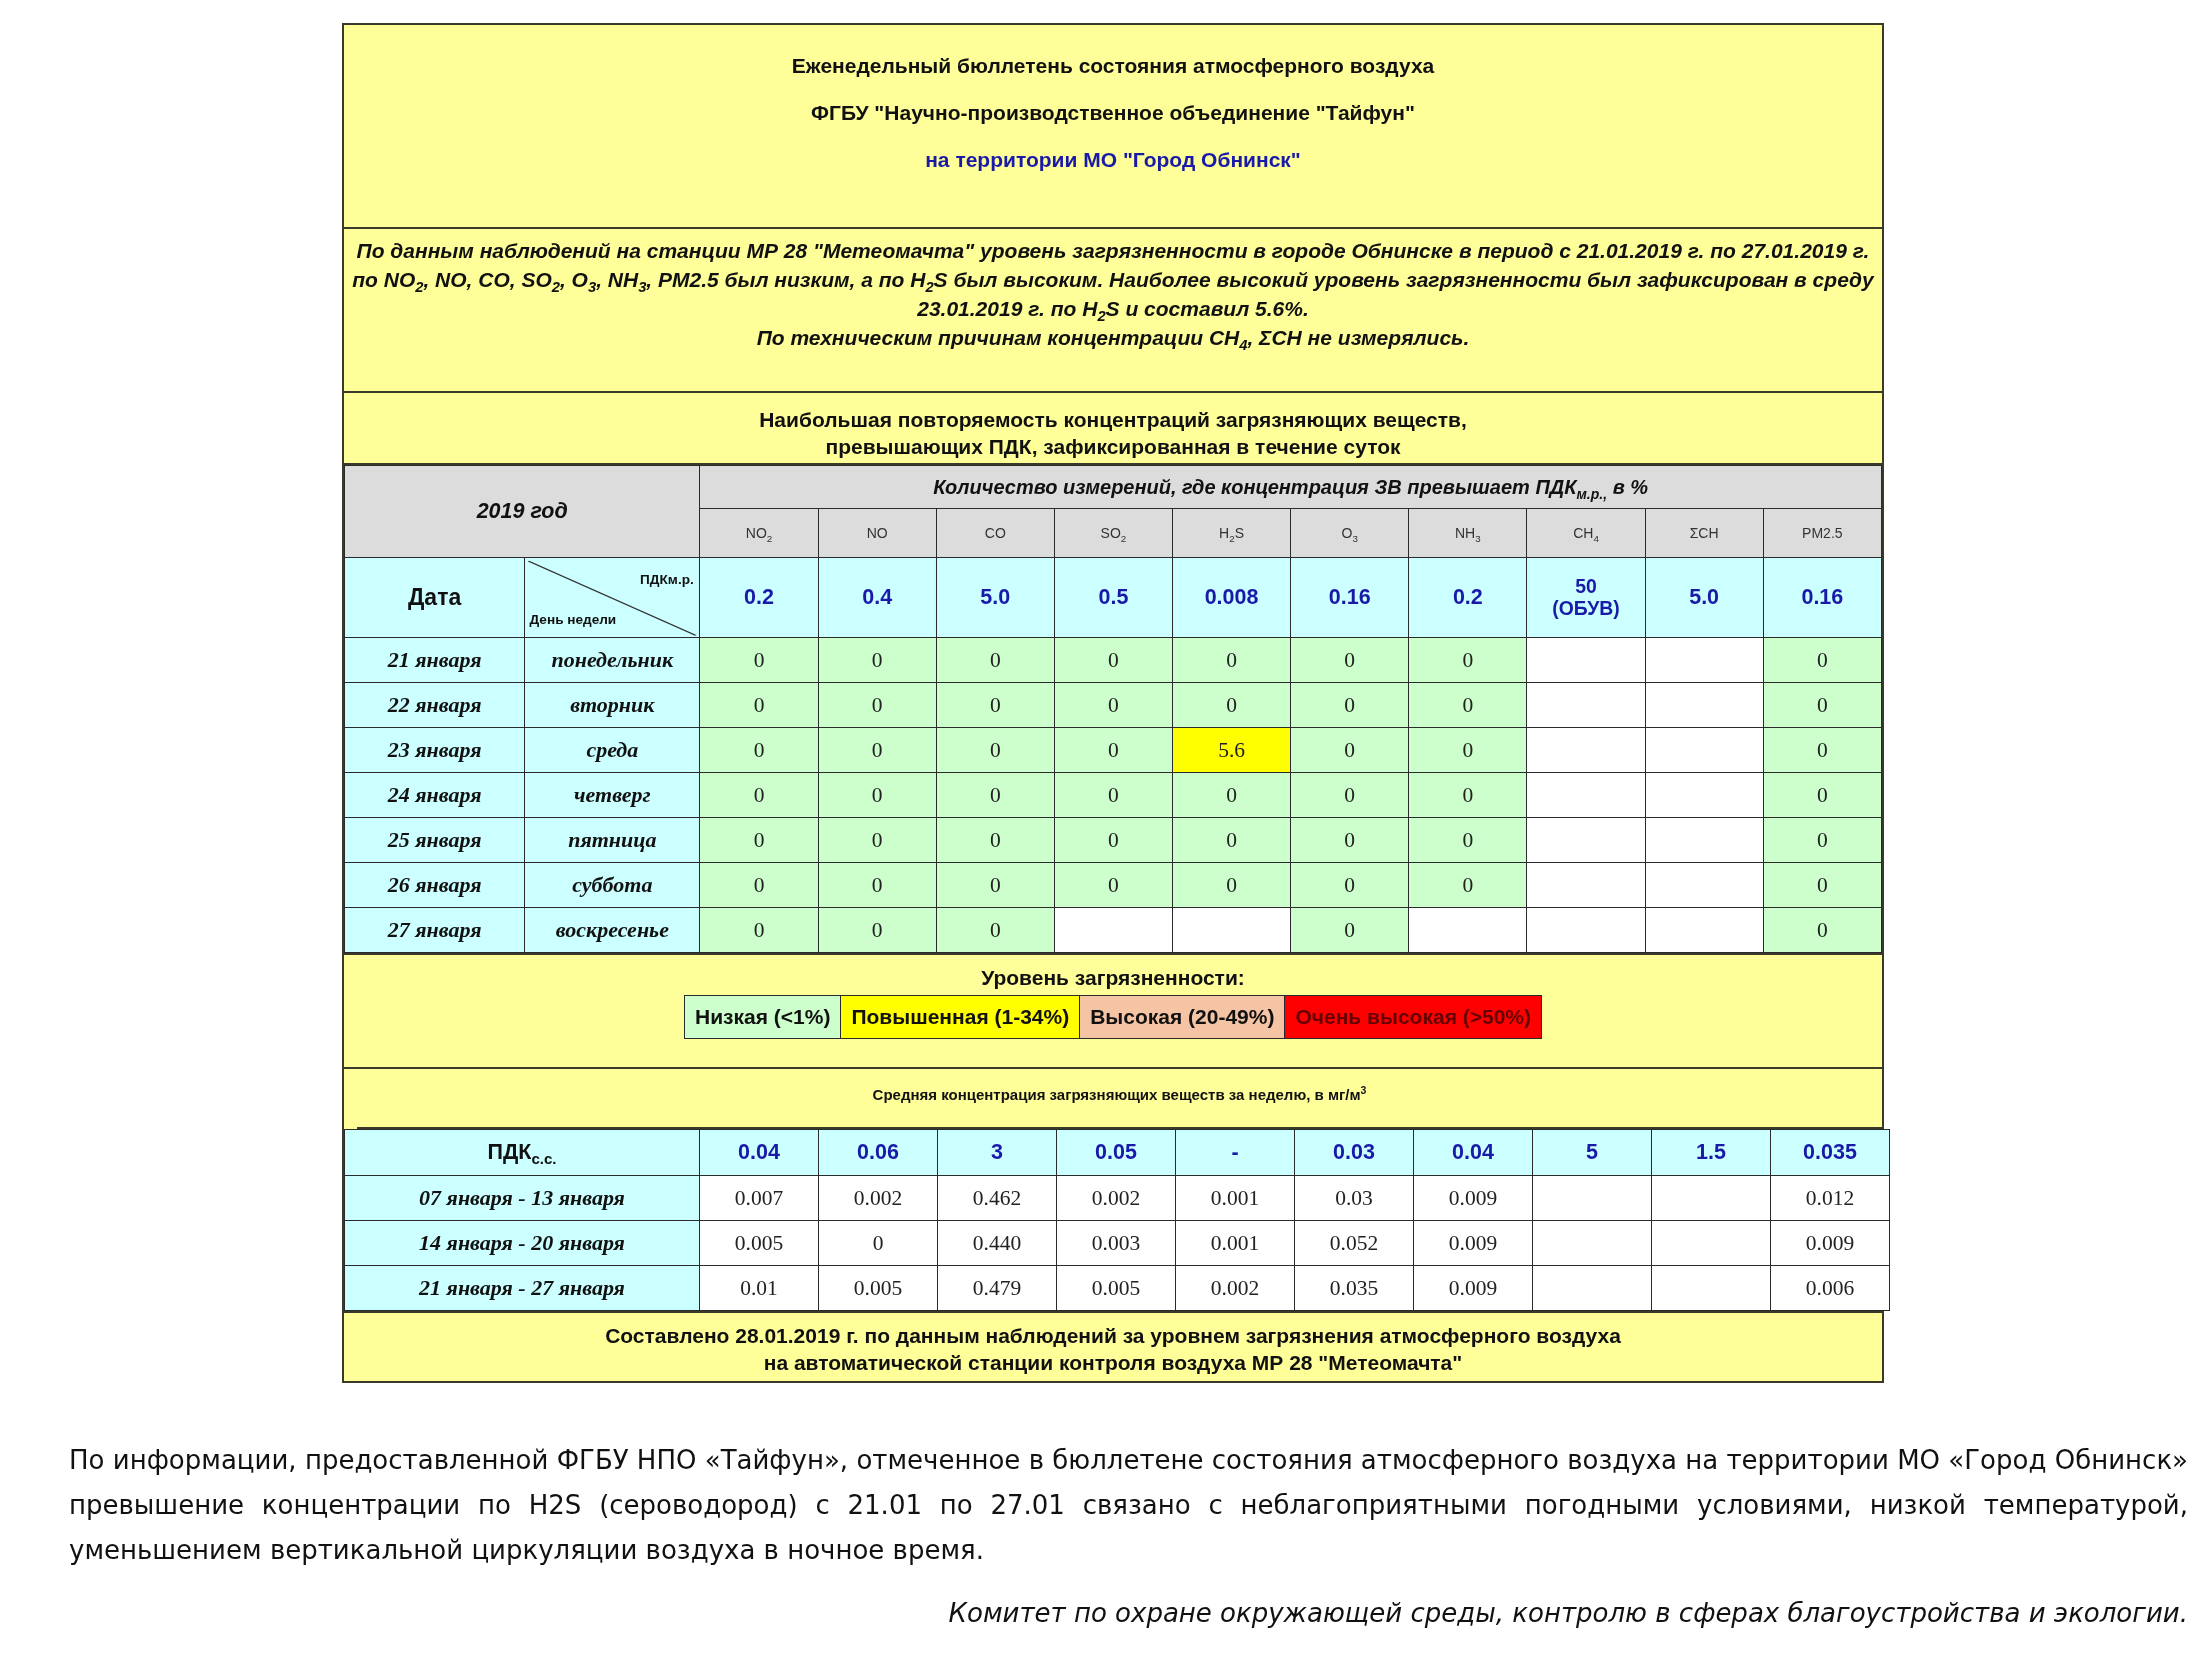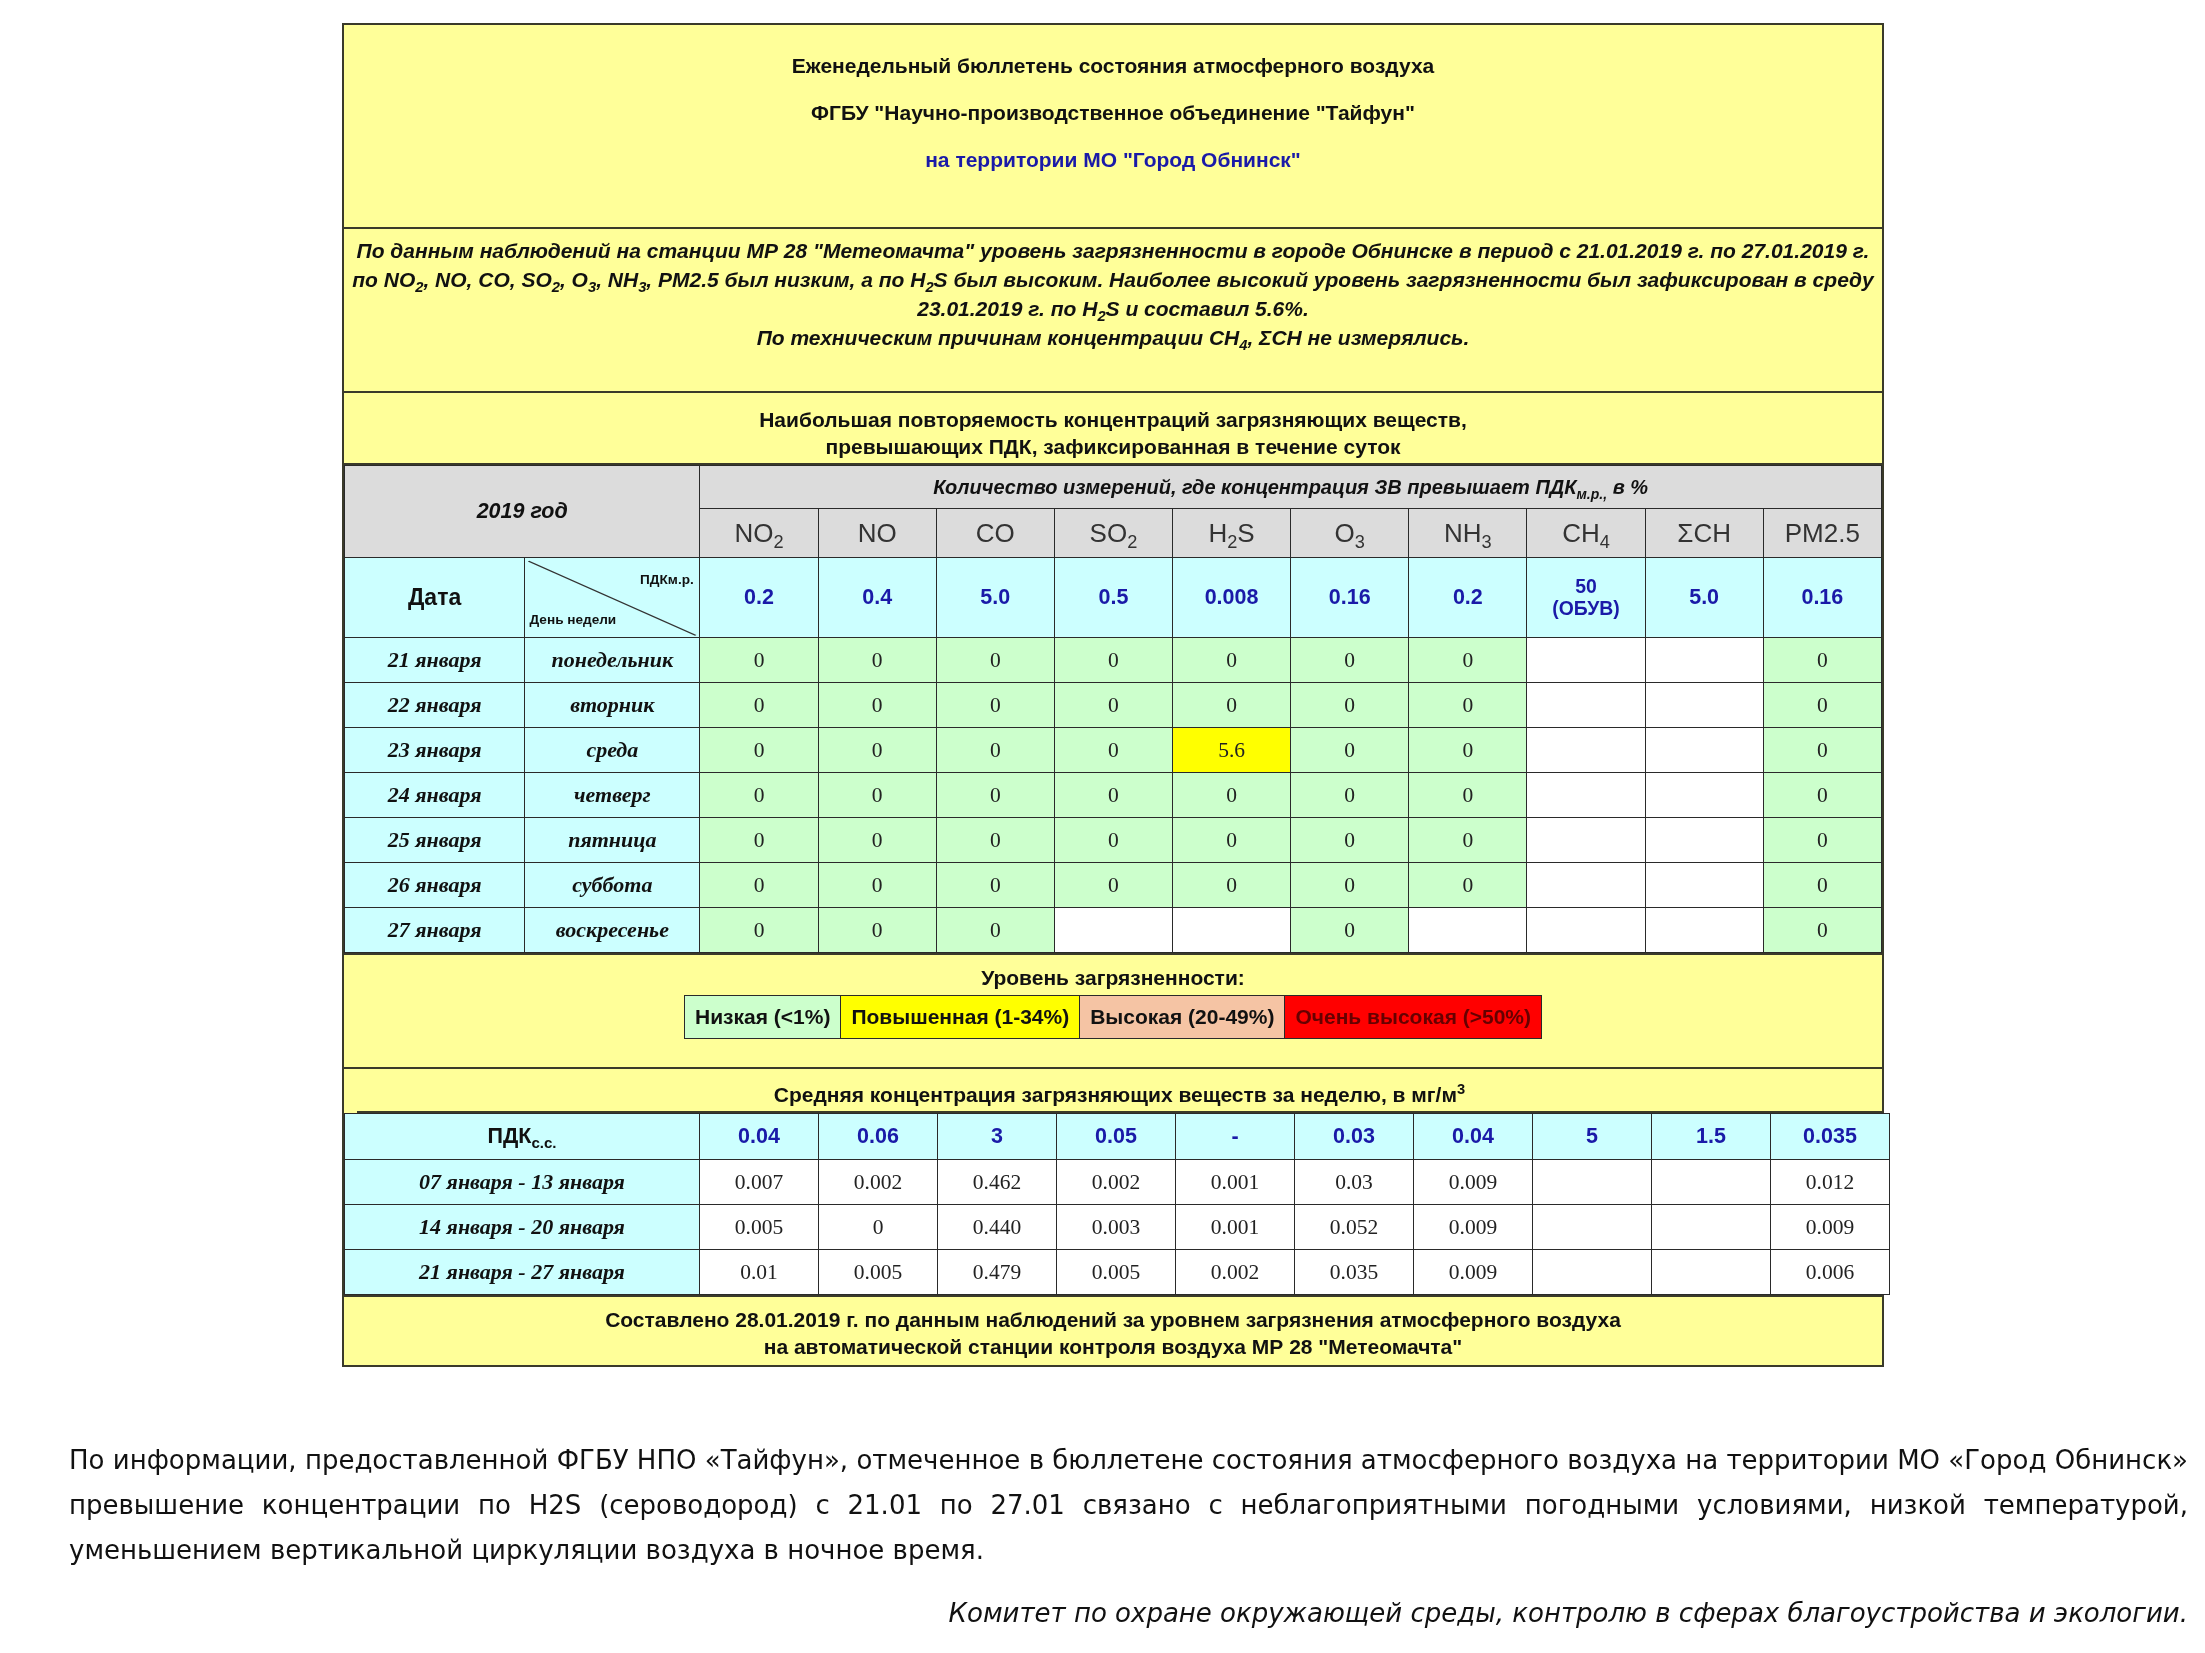--- a/index.html
+++ b/index.html
@@ -14,35 +14,35 @@
   sub, sup { font-size:70%; line-height:0; }
   table.grid { border-collapse:collapse; width:100%; table-layout:fixed; }
   table.grid td { border:1.4px solid #2a2a2a; text-align:center; vertical-align:middle; padding:0; box-sizing:border-box; }
   .gray { background:#dcdcdc; }
   .cyan { background:#ccffff; }
   .green { background:#ccffcc; }
   .white { background:#ffffff; }
   .yellowc { background:#ffff00; }
   .yr { font-weight:bold; font-style:italic; font-size:21.5px; }
   .qty { font-weight:bold; font-style:italic; font-size:20px; }
-  .pol { font-size:26px; color:#333; }
+  .pol { font-size:14px; color:#333; }
   .pdk { font-weight:bold; font-size:21.5px; color:#1a1aa8; }
   .date { font-family:"Liberation Serif", serif; font-style:italic; font-weight:bold; font-size:22px; }
   .val { font-family:"Liberation Serif", serif; font-size:21.5px; color:#222; }
   .dlabel { font-weight:bold; font-size:23px; }
   .diag { position:relative; height:79px; }
   .diag svg { position:absolute; left:0; top:0; width:100%; height:100%; }
   .diag .tr { position:absolute; right:5.7px; top:14.4px; font-size:13.6px; font-weight:bold; }
   .diag .bl { position:absolute; left:4.3px; bottom:10px; font-size:13.6px; font-weight:bold; }
   .legend-sec { height:116px; padding-top:8.6px; }
   .legend-title { font-weight:bold; font-size:21px; line-height:27px; }
   .legend { display:inline-flex; margin-top:4.3px; border:1.4px solid #2a2a2a; }
   .legend span { display:inline-block; padding:0 10px; height:42px; line-height:42px; font-weight:bold; font-size:21px; border-right:1.4px solid #2a2a2a; }
   .legend span:last-child { border-right:none; }
-  .avg-sec { height:44px; line-height:52px; font-weight:bold; font-size:21px;margin-left:13px; }
+  .avg-sec { height:60px; line-height:52px; font-weight:bold; font-size:15px;margin-left:13px; }
   .footer { height:70px; padding-top:8.6px; font-weight:bold; font-size:21px; line-height:27px; border-bottom:none; }
   .note { position:absolute; left:69px; top:1438px; width:2119px; font-family:"DejaVu Sans", sans-serif; font-size:26px; line-height:45px; text-align:justify; color:#111; }
   .sign { position:absolute; right:17px; top:1598px; font-family:"DejaVu Sans", sans-serif; font-style:italic; font-size:26px; color:#111; }
 </style>
 </head>
 <body>
 
 <div class="bulletin">
 
   <div class="sec hdr">

